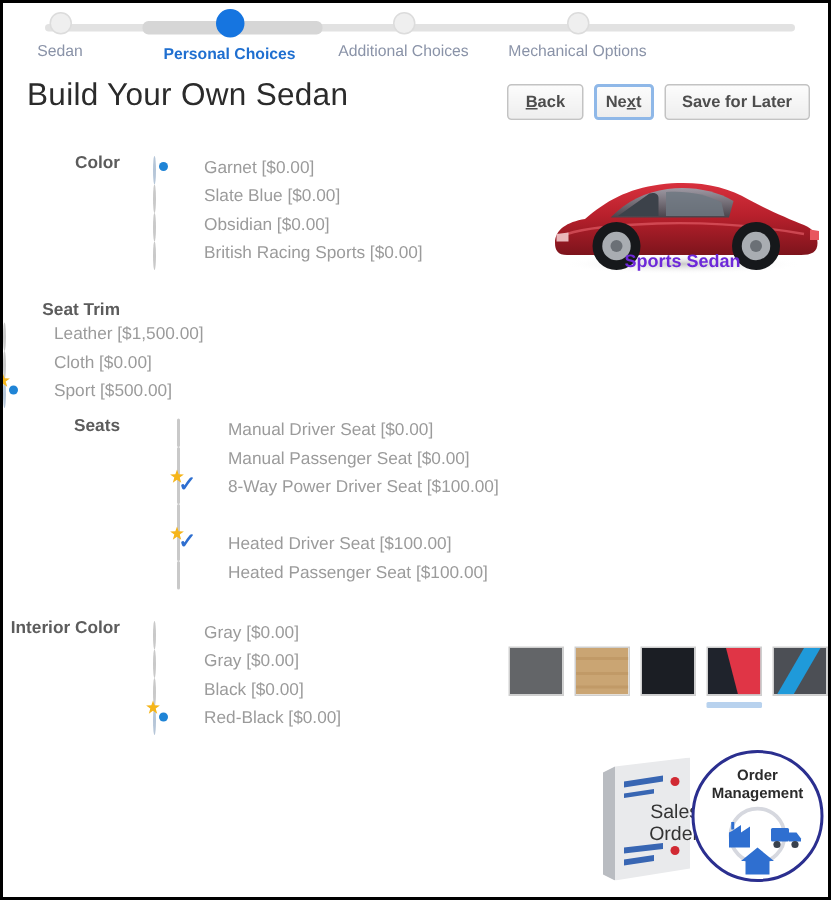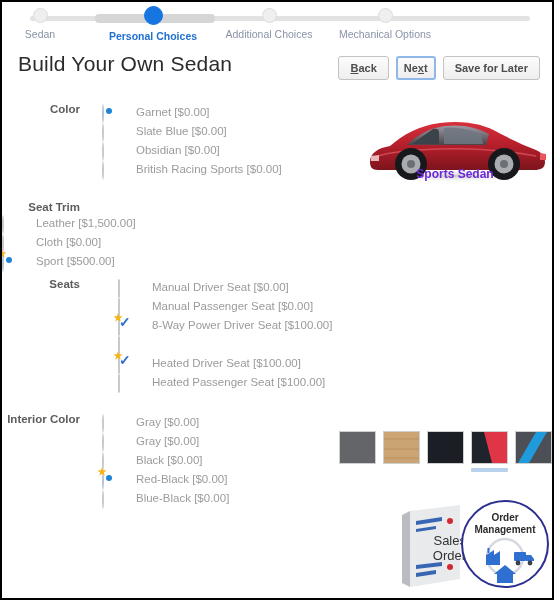--- a/index.html
+++ b/index.html
@@ -420,24 +420,20 @@
       </div>
       <div class="opt">
         <span class="ctrl">
           <span class="radio checked"></span>
           <svg class="sparkle" viewBox="0 0 10 10">
             <path d="M5 0 L6.1 3.2 L9.6 3.4 L6.8 5.4 L7.8 8.8 L5 6.8 L2.2 8.8 L3.2 5.4 L0.4 3.4 L3.9 3.2 Z" fill="#f5b51a"></path>
           </svg>
         </span>
         <span class="opt-text">Red-Black [$0.00]</span>
       </div>
-      <div class="opt">
-        <span class="ctrl"><span class="radio"></span></span>
-        <span class="opt-text">Blue-Black [$0.00]</span>
-      </div>
     </div>
   </div>
 
   <div id="swatches">
     <div class="swatch-wrap">
       <div class="swatch">
         <svg width="35" height="31" viewBox="0 0 35 31">
           <rect width="35" height="31" fill="#5d5f62"></rect>
           <rect width="35" height="31" fill="#707275" opacity=".35"></rect>
         </svg>

